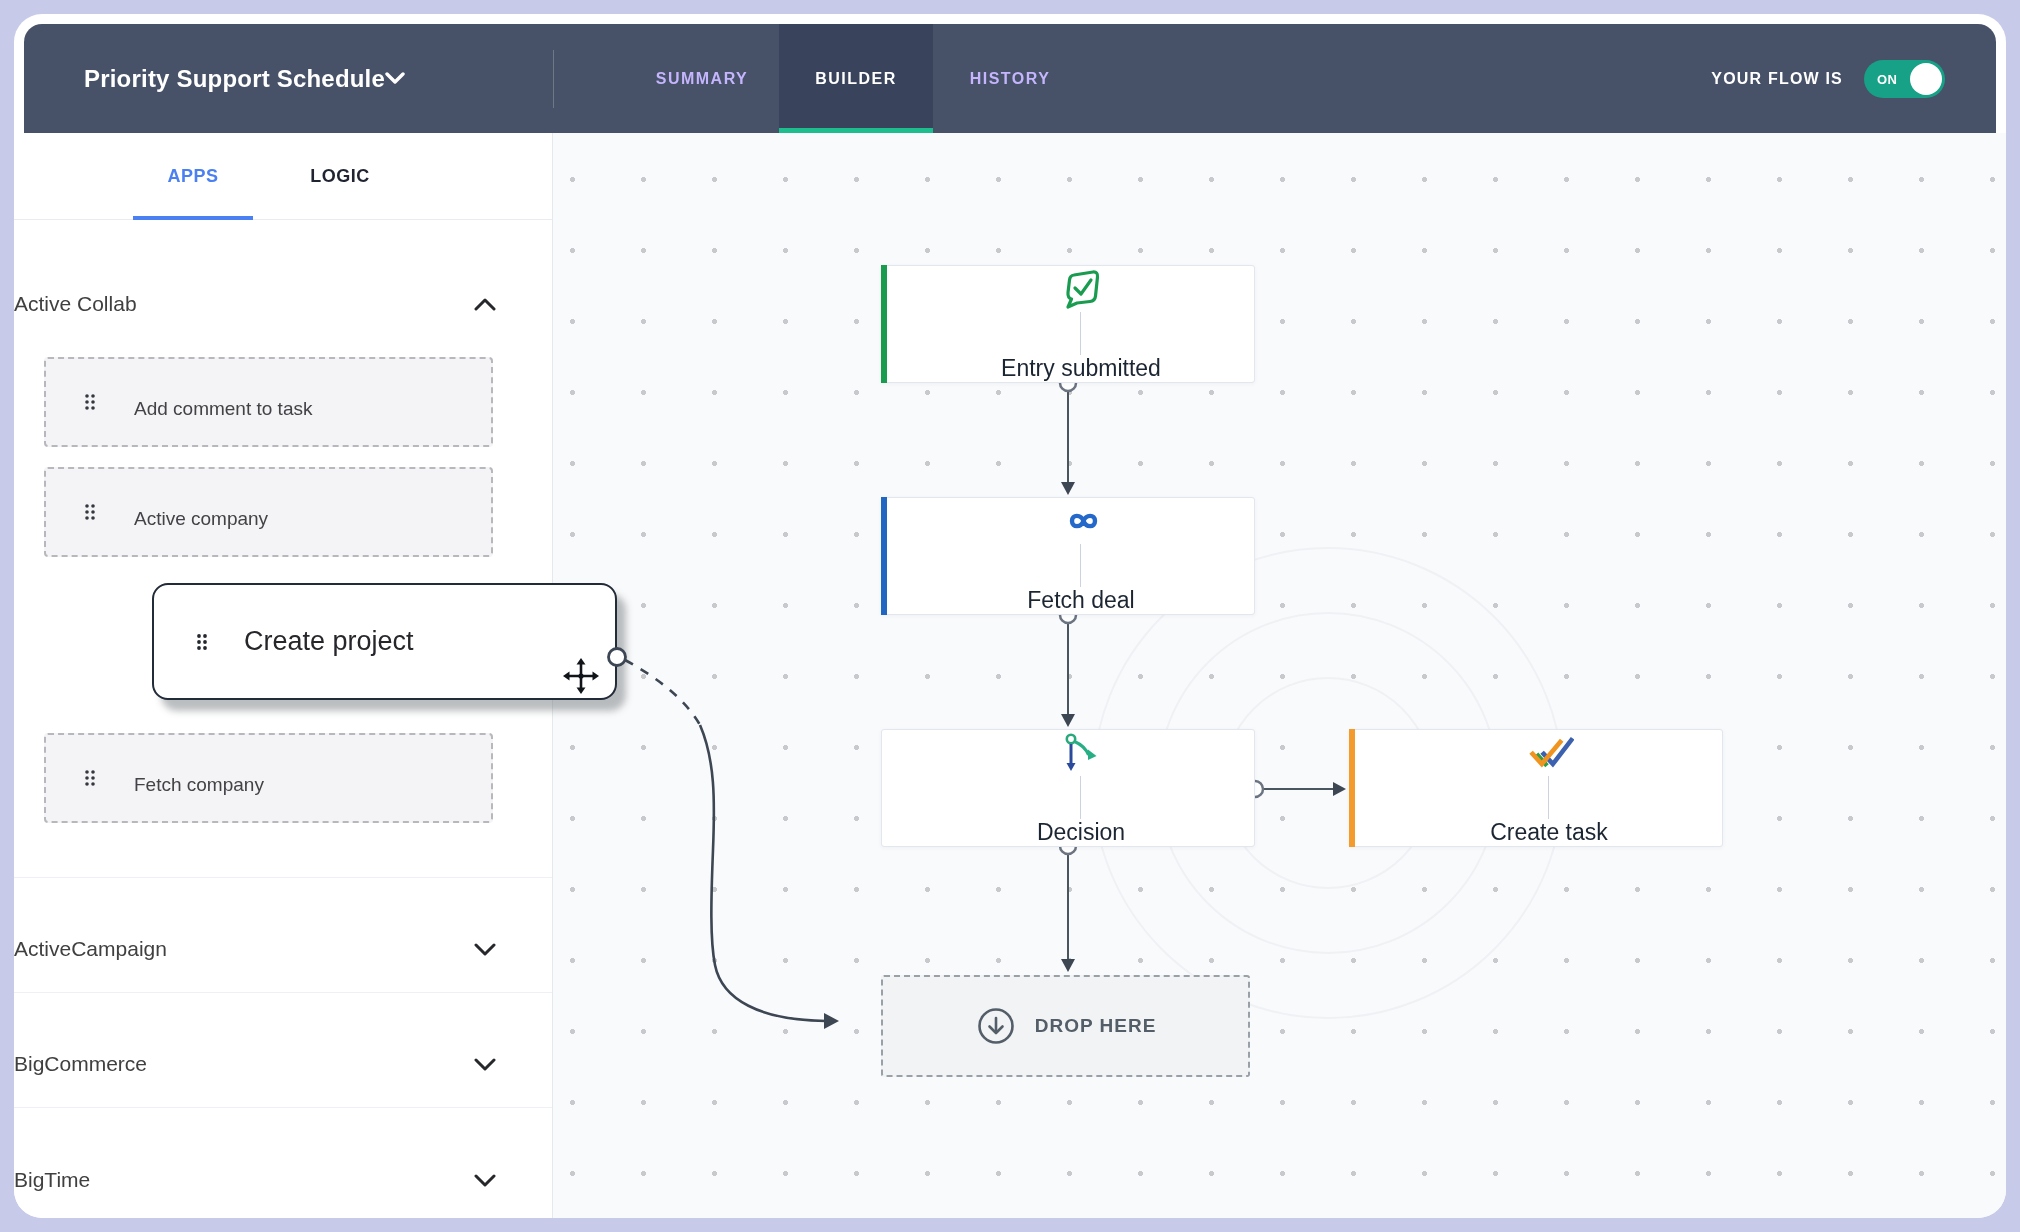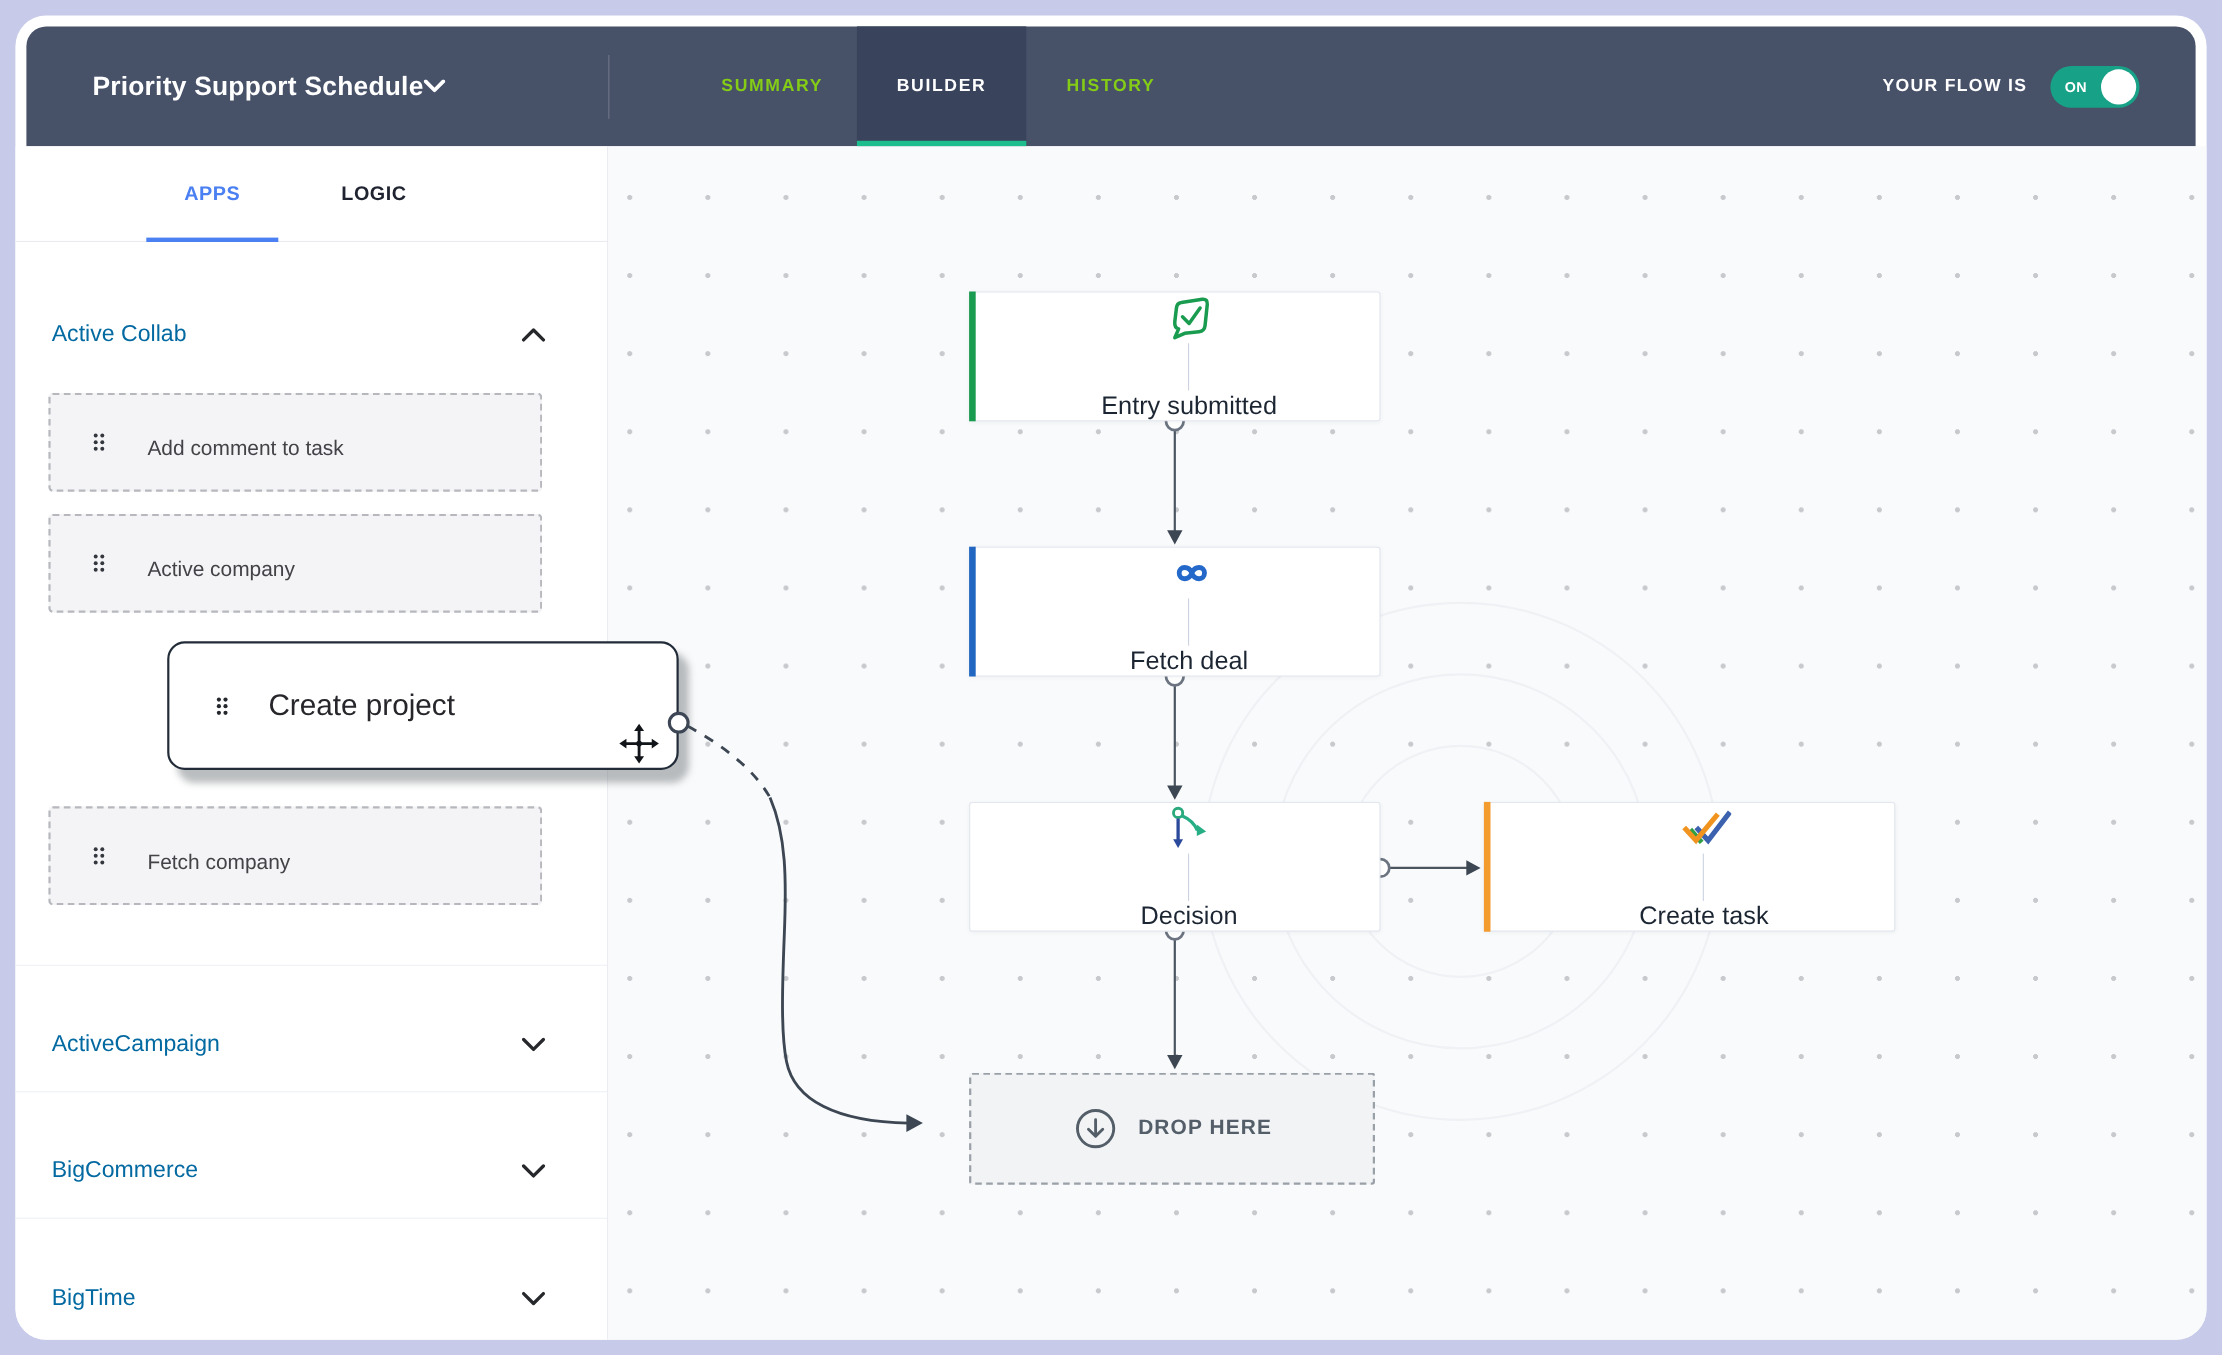--- a/index.html
+++ b/index.html
@@ -10,39 +10,39 @@
             background:#ffffff; border-radius:28px; overflow:hidden; }
 
   
   .app-header { position:absolute; left:10px; top:10px; width:1972px; height:109px;
                 background:#475168; border-radius:18px 18px 0 0; }
   .flow-title { position:absolute; left:60px; top:0; height:100%; display:flex; align-items:center; cursor:pointer; }
   .flow-title .t { color:#ffffff; font-size:24px; font-weight:600; letter-spacing:.2px; }
   .hdr-sep { position:absolute; left:529px; top:26px; height:58px; width:1px; background:rgba(255,255,255,.22); }
   .hdr-tabs { position:absolute; left:601px; top:0; height:100%; display:flex; }
   .hdr-tab { width:154px; height:100%; display:flex; align-items:center; justify-content:center;
-             color:#84cc16; font-size:16px; font-weight:bold; letter-spacing:1.5px; cursor:pointer; position:relative; }
+             color:#c4b5fd; font-size:16px; font-weight:bold; letter-spacing:1.5px; cursor:pointer; position:relative; }
   .hdr-tab.active { background:#39445c; color:#ffffff; }
   .hdr-tab.active::after { content:""; position:absolute; left:0; right:0; bottom:0; height:5px; background:#1ebd8d; }
   .hdr-right { position:absolute; right:51px; top:0; height:100%; display:flex; align-items:center; gap:21px; }
   .flow-status { color:#ffffff; font-size:16px; font-weight:bold; letter-spacing:1.2px; }
   .toggle { position:relative; width:81px; height:38px; border-radius:19px; background:#17a186; cursor:pointer; }
   .toggle .on { position:absolute; left:13px; top:50%; transform:translateY(-50%); color:#fff; font-size:13px; font-weight:bold; letter-spacing:.5px; }
   .toggle .knob { position:absolute; right:3px; top:3px; width:32px; height:32px; border-radius:50%; background:#ffffff; }
 
   
   .sidebar { position:absolute; left:0; top:119px; width:539px; height:1085px; background:#ffffff;
              border-right:1px solid #e5e8ee; }
   .side-tabs { position:relative; height:87px; border-bottom:1px solid #e9ebf1; }
   .s-tab { position:absolute; top:0; width:120px; height:100%; display:flex; align-items:center; justify-content:center;
            font-size:18px; font-weight:bold; letter-spacing:.5px; color:#1f2430; cursor:pointer; }
   .s-tab.active { color:#4b80f2; }
   .s-tab.active::after { content:""; position:absolute; left:0; right:0; bottom:-1px; height:4px; background:#4b80f2; }
   .section-hd { position:absolute; left:0; width:100%; height:42px; display:flex; align-items:center; cursor:pointer; }
-  .section-hd .nm { margin-left:33px; font-size:21px; color:#0369a1; }
+  .section-hd .nm { font-size:21px; color:#404040; }
   .section-hd .chev { position:absolute; right:56px; }
   .divider { position:absolute; left:0; width:100%; height:1px; background:#eef0f5; }
   .pal-item { position:absolute; left:30px; width:449px; height:90px; background:#f4f4f6;
               border:2px dashed #b6b8bd; border-radius:4px; display:flex; align-items:center; cursor:grab; }
   .pal-item .grip { margin-left:38px; }
   .pal-item .lbl { margin-left:38px; font-size:19px; color:#424247;margin-top:14px; }
 
   
   .drag-card { position:absolute; left:138px; top:569px; width:465px; height:117px; background:#ffffff;
                border:2.5px solid #222b38; border-radius:16px; display:flex; align-items:center;

